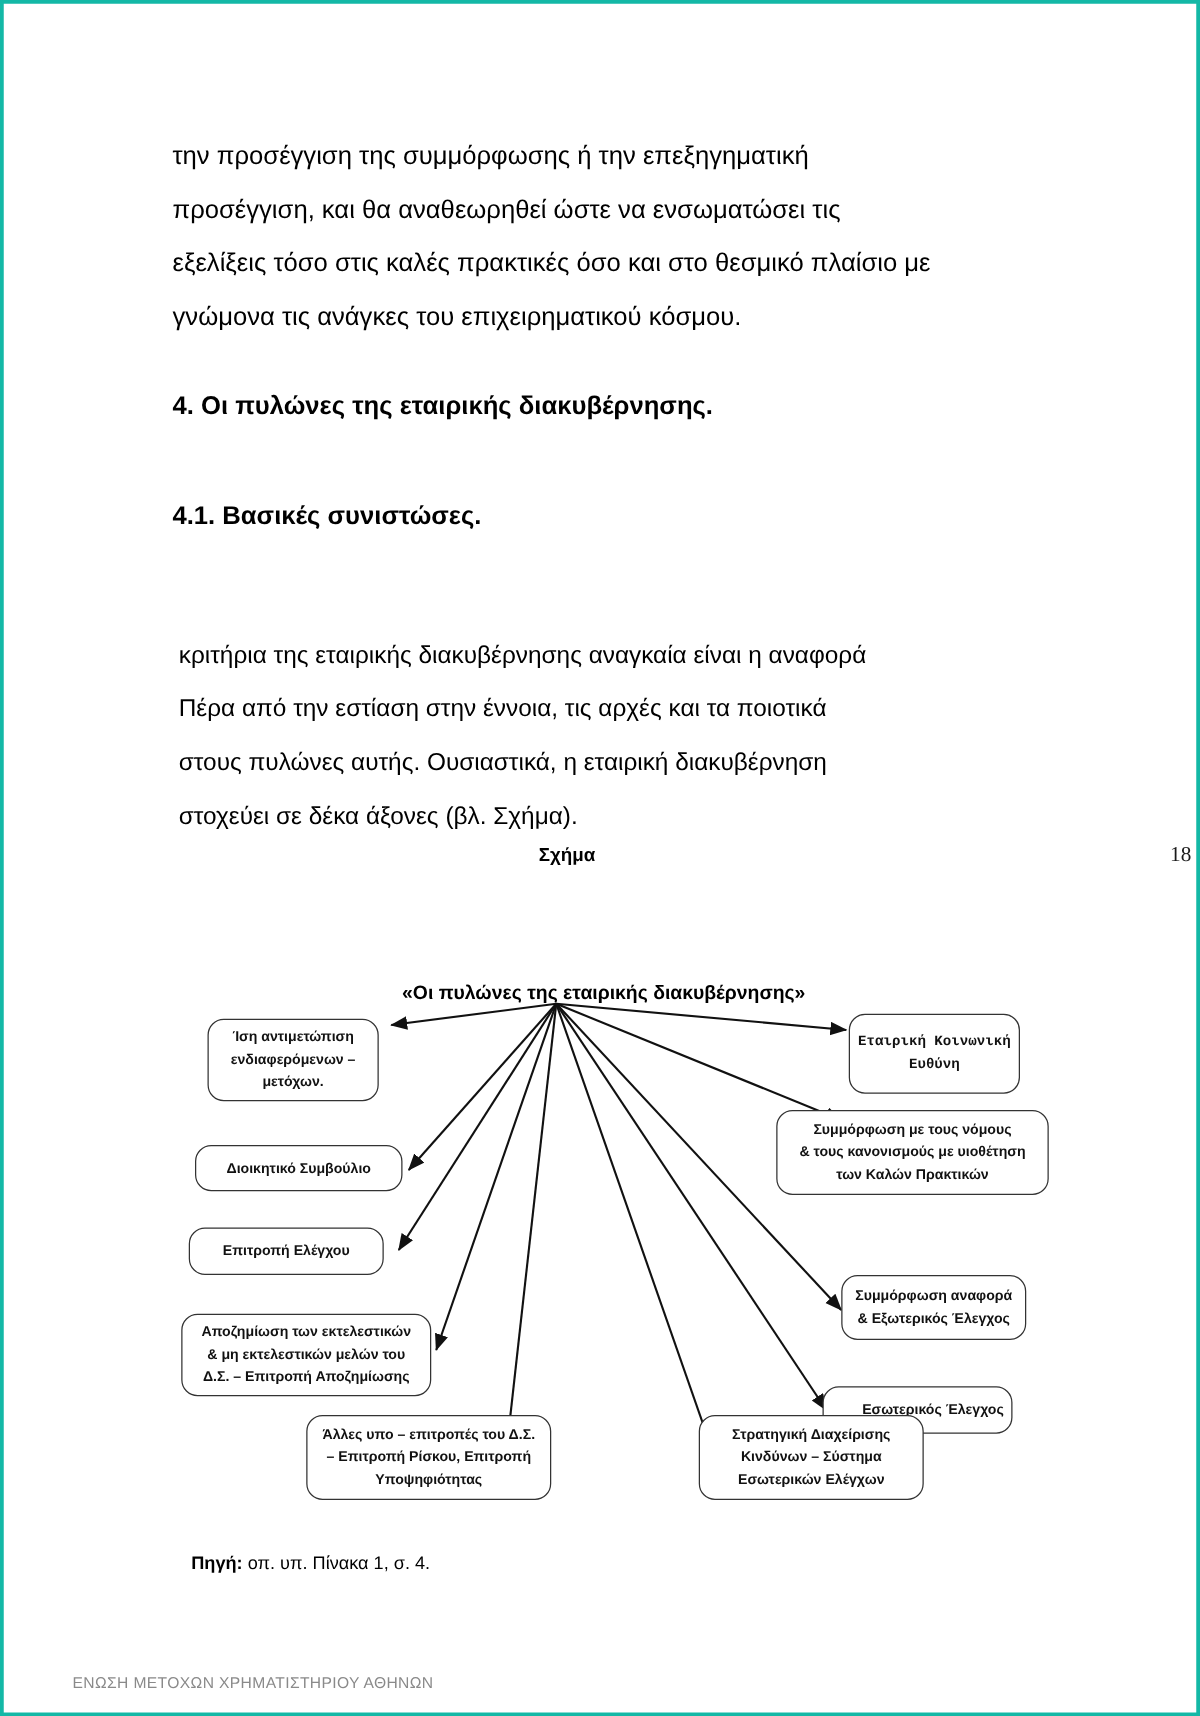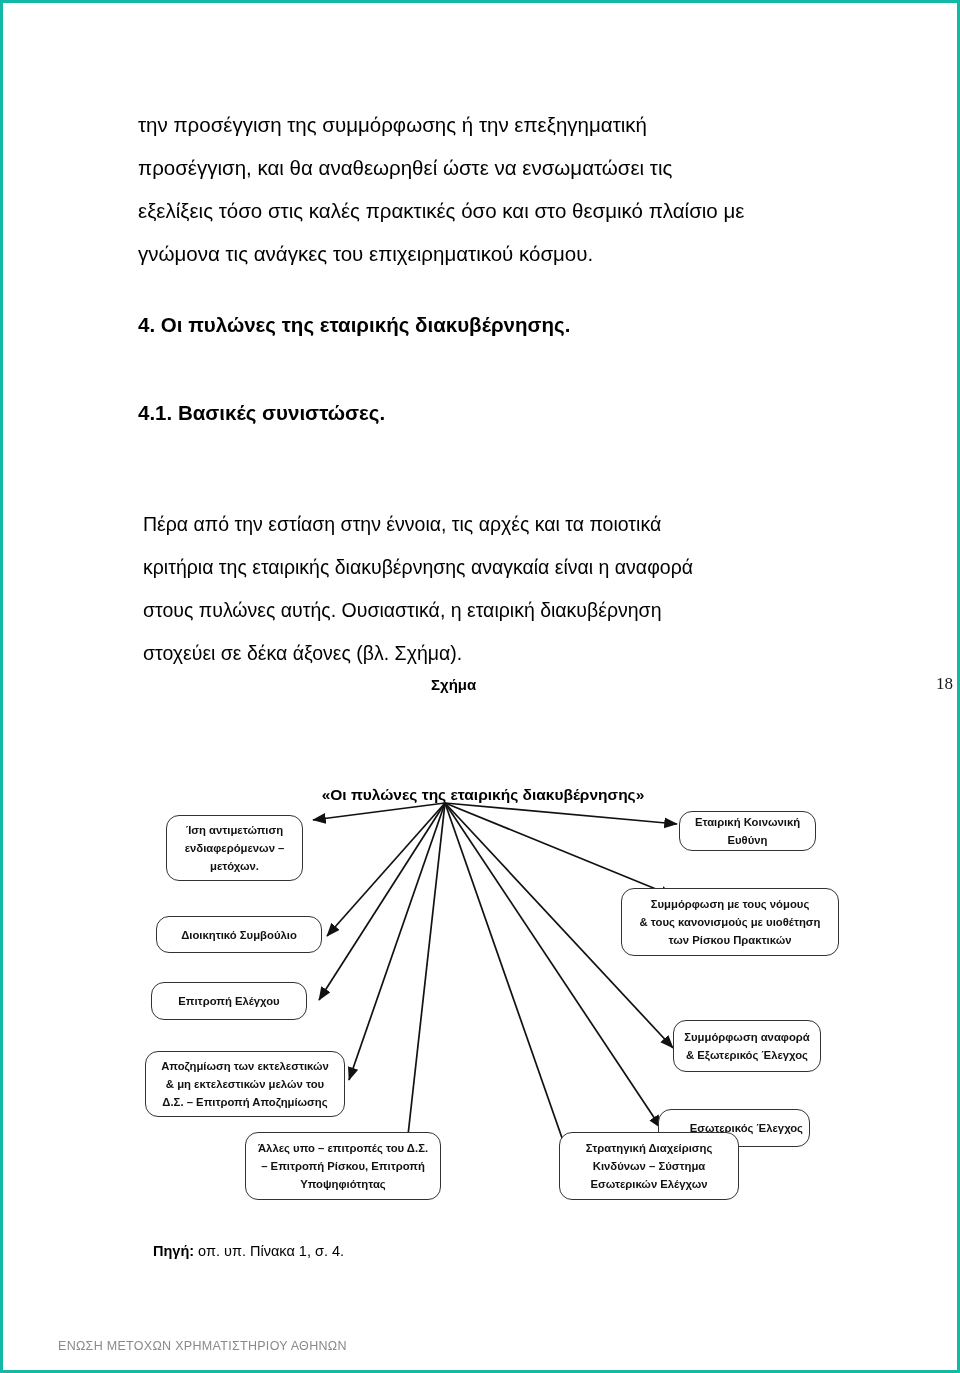--- a/index.html
+++ b/index.html
@@ -128,22 +128,22 @@
     <p>την προσέγγιση της συμμόρφωσης ή την επεξηγηματική</p>
     <p>προσέγγιση, και θα αναθεωρηθεί ώστε να ενσωματώσει τις</p>
     <p>εξελίξεις τόσο στις καλές πρακτικές όσο και στο θεσμικό πλαίσιο με</p>
     <p>γνώμονα τις ανάγκες του επιχειρηματικού κόσμου.</p>
   </div>
 
   <div class="heading" id="heading-4">4. Οι πυλώνες της εταιρικής διακυβέρνησης.</div>
   <div class="heading" id="heading-41">4.1. Βασικές συνιστώσες.</div>
 
   <div class="body-text-2">
+    <p>κριτήρια της εταιρικής διακυβέρνησης αναγκαία είναι η αναφορά</p>
     <p> Πέρα από την εστίαση στην έννοια, τις αρχές και τα ποιοτικά</p>
-    <p>κριτήρια της εταιρικής διακυβέρνησης αναγκαία είναι η αναφορά</p>
     <p>στους πυλώνες αυτής. Ουσιαστικά, η εταιρική διακυβέρνηση</p>
     <p>στοχεύει σε δέκα άξονες (βλ. Σχήμα).</p>
   </div>
 
   <div id="figure-label">Σχήμα</div>
   <div id="page-number">18</div>
   <div id="figure-title">«Οι πυλώνες της εταιρικής διακυβέρνησης»</div>
 
   <div id="diagram">
     <svg class="arrows" width="730" height="430" viewBox="0 0 730 430">
@@ -191,32 +191,32 @@
     </div>
 
     <div class="dbox" style="left:112px; top:334px; width:196px; height:68px;justify-content:center;">
       <span>
         <span>Άλλες υπο – επιτροπές του Δ.Σ.</span><br>
         <span>– Επιτροπή Ρίσκου, Επιτροπή</span><br>
         <span>Υποψηφιότητας</span>
       </span>
     </div>
 
-    <div class="dbox" style="left:546px; top:13px; width:137px; height:40px;">
+    <div class="dbox" style="left:546px; top:13px; width:137px; height:64px;font-family:Liberation Mono, monospace;">
       <span>
         <span>Εταιρική Κοινωνική</span><br>
         <span>Ευθύνη</span>
       </span>
     </div>
 
     <div class="dbox" style="left:488px; top:90px; width:218px; height:68px;">
       <span>
         <span>Συμμόρφωση με τους νόμους</span><br>
         <span>&amp; τους κανονισμούς με υιοθέτηση</span><br>
-        <span>των Ρίσκου Πρακτικών</span>
+        <span>των Καλών Πρακτικών</span>
       </span>
     </div>
 
     <div class="dbox" style="left:540px; top:222px; width:148px; height:52px;">
       <span>
         <span>Συμμόρφωση αναφορά</span><br>
         <span>&amp; Εξωτερικός Έλεγχος</span>
       </span>
     </div>
 

